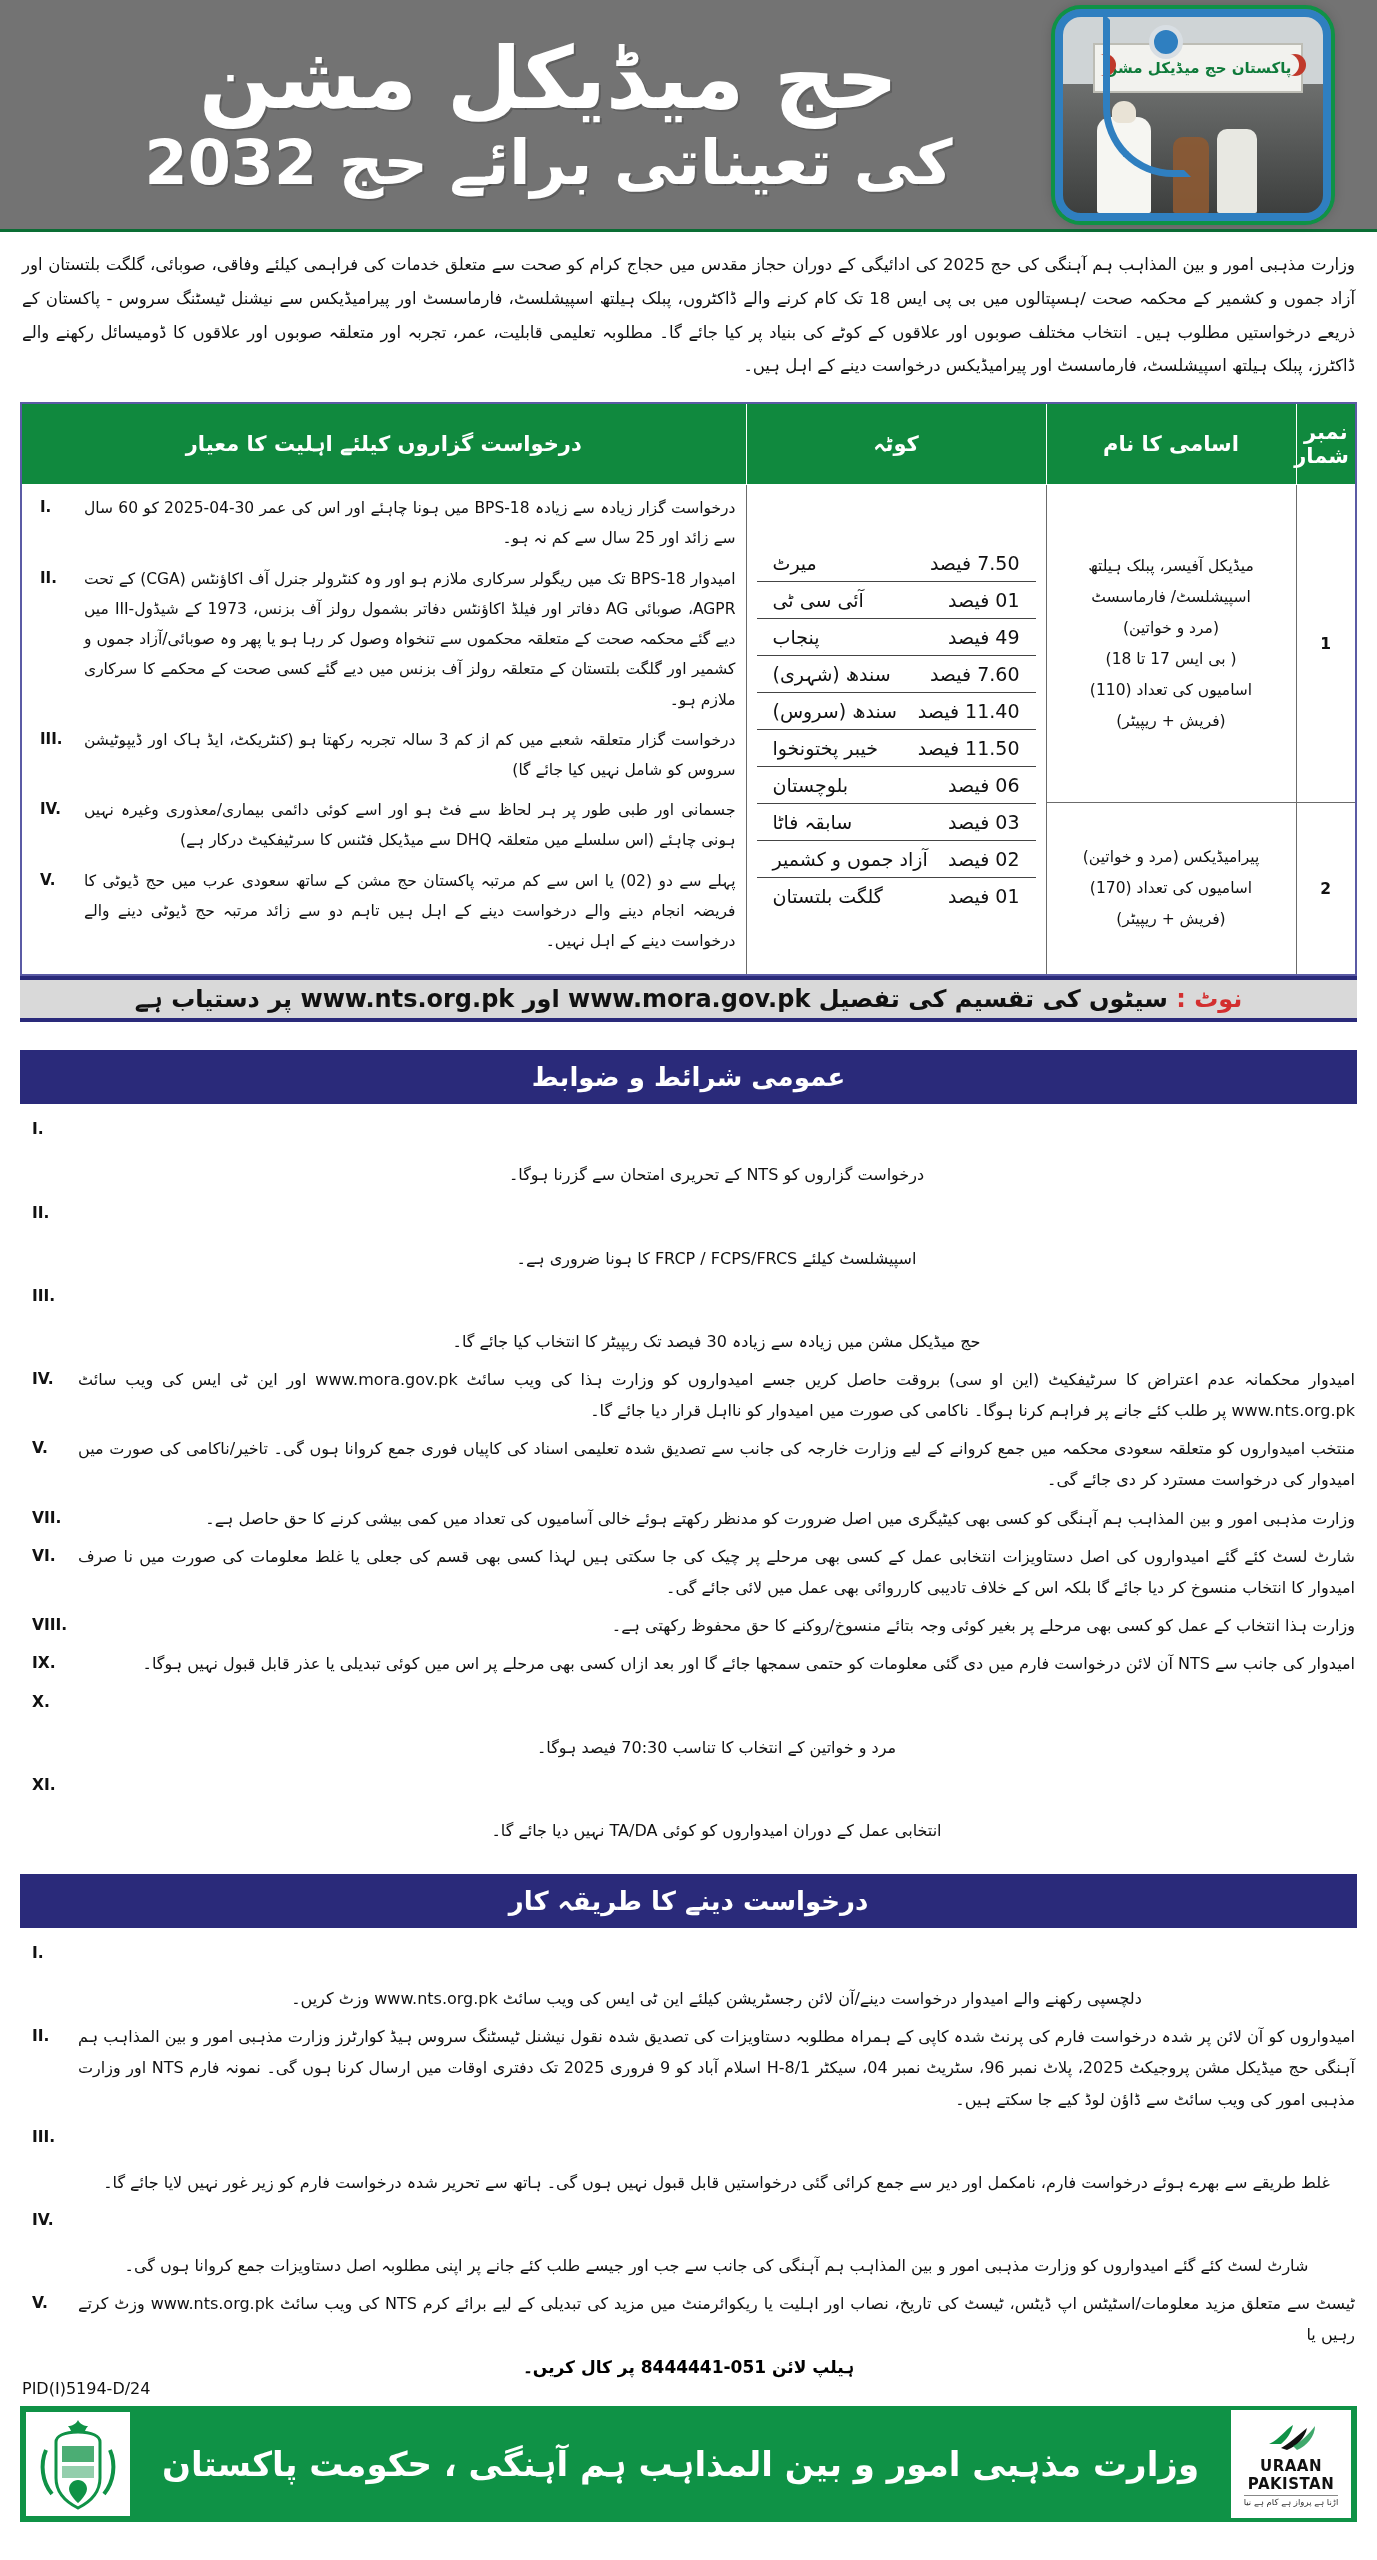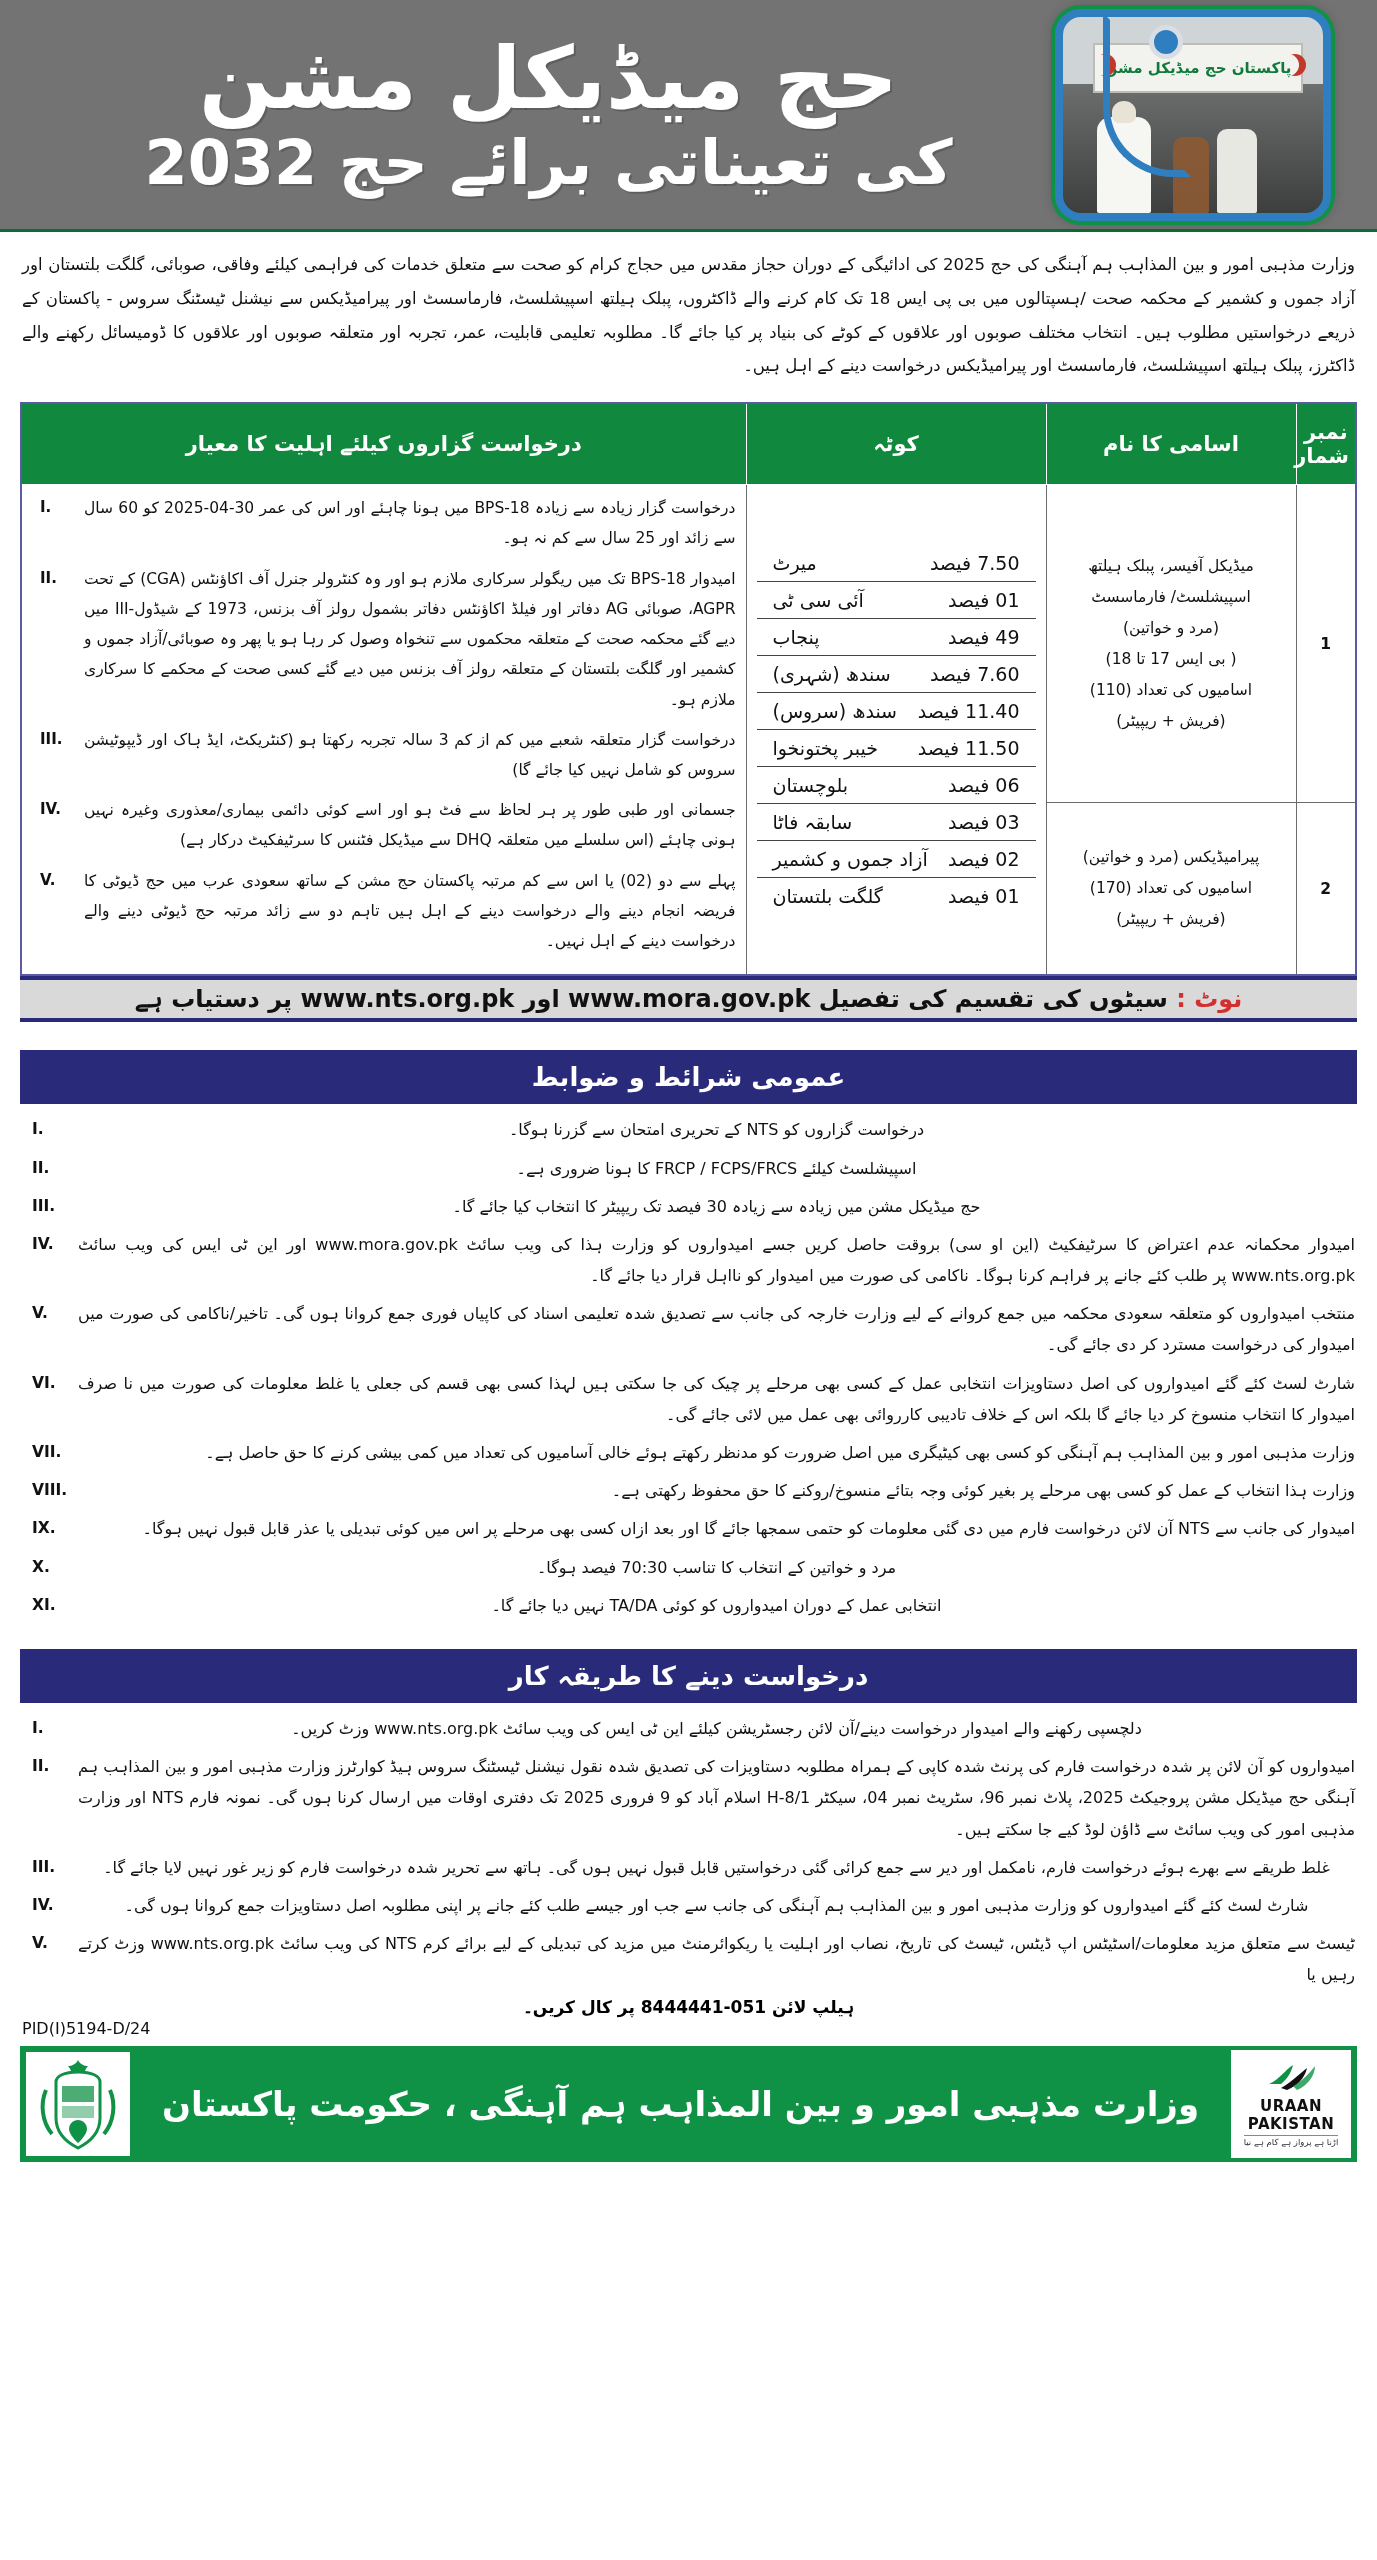--- a/index.html
+++ b/index.html
@@ -270,21 +270,21 @@
   }
   .seclist .item .rn{
     flex:0 0 46px;
     text-align:left;
     font-weight:bold;
     padding-left:10px;
     direction:ltr;
     font-size:15.5px;
   }
   .seclist .item .txt{flex:1;}
-  .seclist .item.center .txt{text-align:center;}
+  .seclist .item.center .txt{text-align:center;margin-top:45px;}
 
   .helpline{
     direction:rtl;
     text-align:center;
     font-size:17px;
     font-weight:bold;
     margin:6px 22px 2px 22px;
   }
   .pid{
     direction:ltr;
@@ -492,26 +492,26 @@
     </div>
     <div class="item">
       <span class="rn">IV.</span>
       <span class="txt">امیدوار محکمانہ عدم اعتراض کا سرٹیفکیٹ (این او سی) بروقت حاصل کریں جسے امیدواروں کو وزارت ہذا کی ویب سائٹ www.mora.gov.pk اور این ٹی ایس کی ویب سائٹ www.nts.org.pk پر طلب کئے جانے پر فراہم کرنا ہوگا۔ ناکامی کی صورت میں امیدوار کو نااہل قرار دیا جائے گا۔</span>
     </div>
     <div class="item">
       <span class="rn">V.</span>
       <span class="txt">منتخب امیدواروں کو متعلقہ سعودی محکمہ میں جمع کروانے کے لیے وزارت خارجہ کی جانب سے تصدیق شدہ تعلیمی اسناد کی کاپیاں فوری جمع کروانا ہوں گی۔ تاخیر/ناکامی کی صورت میں امیدوار کی درخواست مسترد کر دی جائے گی۔</span>
     </div>
     <div class="item">
+      <span class="rn">VII.</span>
+      <span class="txt">وزارت مذہبی امور و بین المذاہب ہم آہنگی کو کسی بھی کیٹیگری میں اصل ضرورت کو مدنظر رکھتے ہوئے خالی آسامیوں کی تعداد میں کمی بیشی کرنے کا حق حاصل ہے۔</span>
+    </div>
+    <div class="item">
       <span class="rn">VI.</span>
       <span class="txt">شارٹ لسٹ کئے گئے امیدواروں کی اصل دستاویزات انتخابی عمل کے کسی بھی مرحلے پر چیک کی جا سکتی ہیں لہذا کسی بھی قسم کی جعلی یا غلط معلومات کی صورت میں نا صرف امیدوار کا انتخاب منسوخ کر دیا جائے گا بلکہ اس کے خلاف تادیبی کارروائی بھی عمل میں لائی جائے گی۔</span>
-    </div>
-    <div class="item">
-      <span class="rn">VII.</span>
-      <span class="txt">وزارت مذہبی امور و بین المذاہب ہم آہنگی کو کسی بھی کیٹیگری میں اصل ضرورت کو مدنظر رکھتے ہوئے خالی آسامیوں کی تعداد میں کمی بیشی کرنے کا حق حاصل ہے۔</span>
     </div>
     <div class="item">
       <span class="rn">VIII.</span>
       <span class="txt">وزارت ہذا انتخاب کے عمل کو کسی بھی مرحلے پر بغیر کوئی وجہ بتائے منسوخ/روکنے کا حق محفوظ رکھتی ہے۔</span>
     </div>
     <div class="item">
       <span class="rn">IX.</span>
       <span class="txt">امیدوار کی جانب سے NTS آن لائن درخواست فارم میں دی گئی معلومات کو حتمی سمجھا جائے گا اور بعد ازاں کسی بھی مرحلے پر اس میں کوئی تبدیلی یا عذر قابل قبول نہیں ہوگا۔</span>
     </div>
     <div class="item center">

